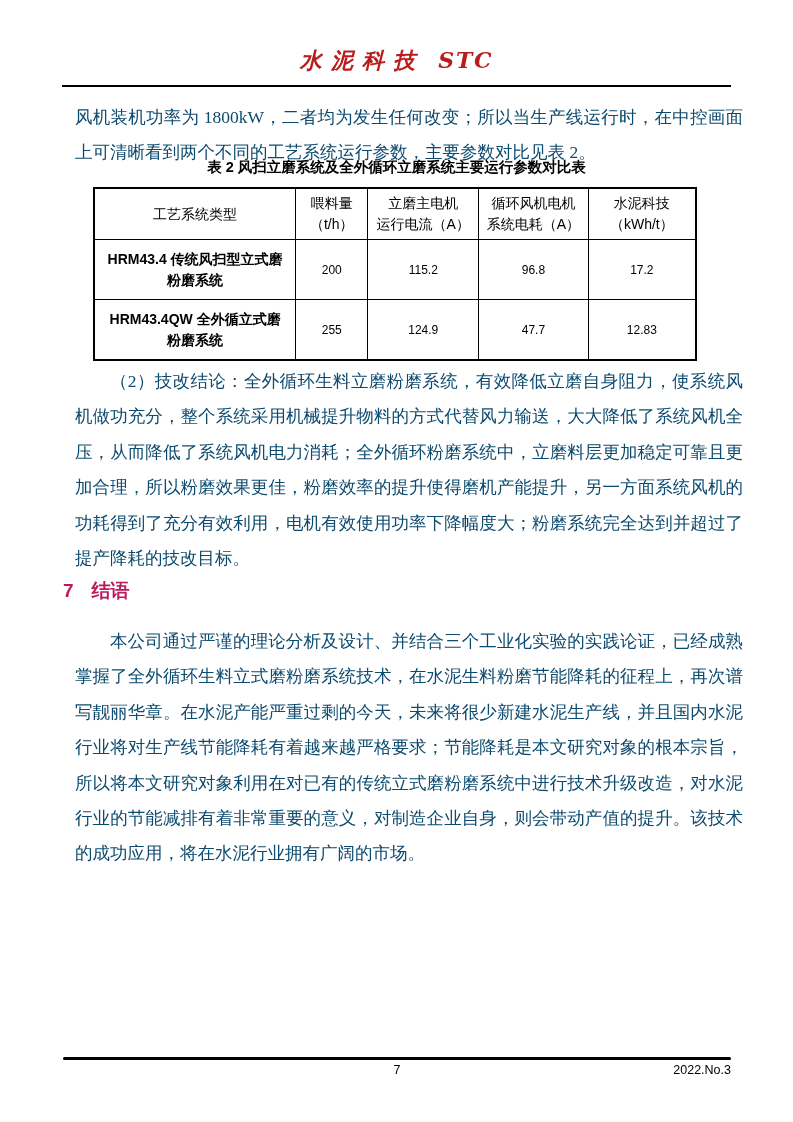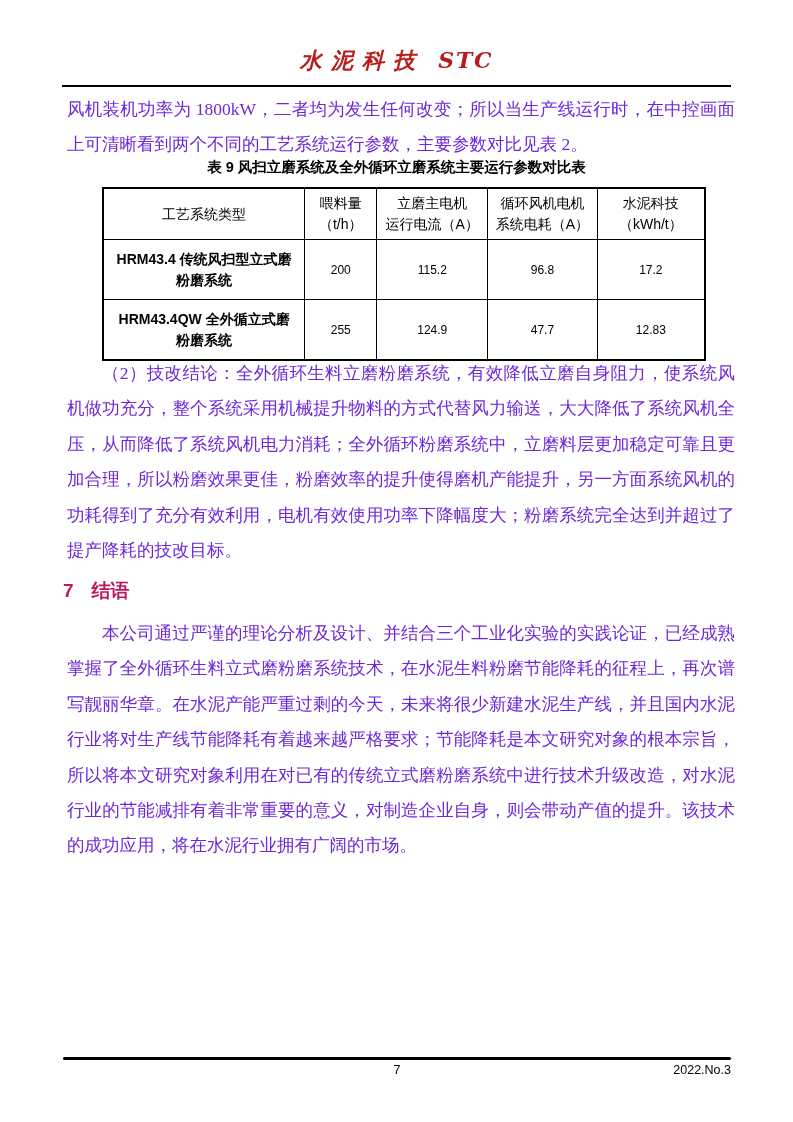--- a/index.html
+++ b/index.html
@@ -24,37 +24,37 @@
   .journal-head .en{letter-spacing:0.08em;font-style:italic;margin-left:6px;}
   .head-rule{
     position:absolute;top:85px;left:62px;width:669px;height:2px;
     background:#000;
   }
   
   .para{
     position:absolute;left:63px;width:668px;
     font-size:17.5px;line-height:35.4px;
     text-align:justify;text-align-last:left;
-    color:#6d28d9;
-    margin:4px;
+    color:#0c4a6e;
+    margin:12px;
   }
   .para.indent{text-indent:2em;}
   #intro-para{top:88px;}
   #conclusion-para{top:352px;}
   #closing-para{top:612px;}
   
   .tbl-caption{
     position:absolute;top:158px;left:0;width:100%;
     text-align:center;
     font-family:"Liberation Sans","DejaVu Sans",sans-serif;
     font-size:14.5px;font-weight:bold;color:#000;
     margin:0;
   }
   table.params{
-    position:absolute;top:187px;left:102px;
+    position:absolute;top:187px;left:93px;
     width:604px;height:160px;
     border-collapse:collapse;
     table-layout:fixed;
     font-family:"Liberation Sans","DejaVu Sans",sans-serif;
     color:#000;
     border:2.5px solid #000;
   }
   table.params td,table.params th{
     border:1.5px solid #000;
     text-align:center;vertical-align:middle;
@@ -95,21 +95,21 @@
 <div class="page">
 
   <div class="journal-head">
     <span class="cn">水泥科技</span>
     <span class="en">STC</span>
   </div>
   <div class="head-rule"></div>
 
   <p class="para" id="intro-para">风机装机功率为 1800kW，二者均为发生任何改变；所以当生产线运行时，在中控画面上可清晰看到两个不同的工艺系统运行参数，主要参数对比见表 2。</p>
 
-  <p class="tbl-caption">表 9 风扫立磨系统及全外循环立磨系统主要运行参数对比表</p>
+  <p class="tbl-caption">表 2 风扫立磨系统及全外循环立磨系统主要运行参数对比表</p>
 
   <table class="params">
     <colgroup>
       <col style="width:33.5%">
       <col style="width:12%">
       <col style="width:18.4%">
       <col style="width:18.2%">
       <col style="width:17.9%">
     </colgroup>
     <thead>

